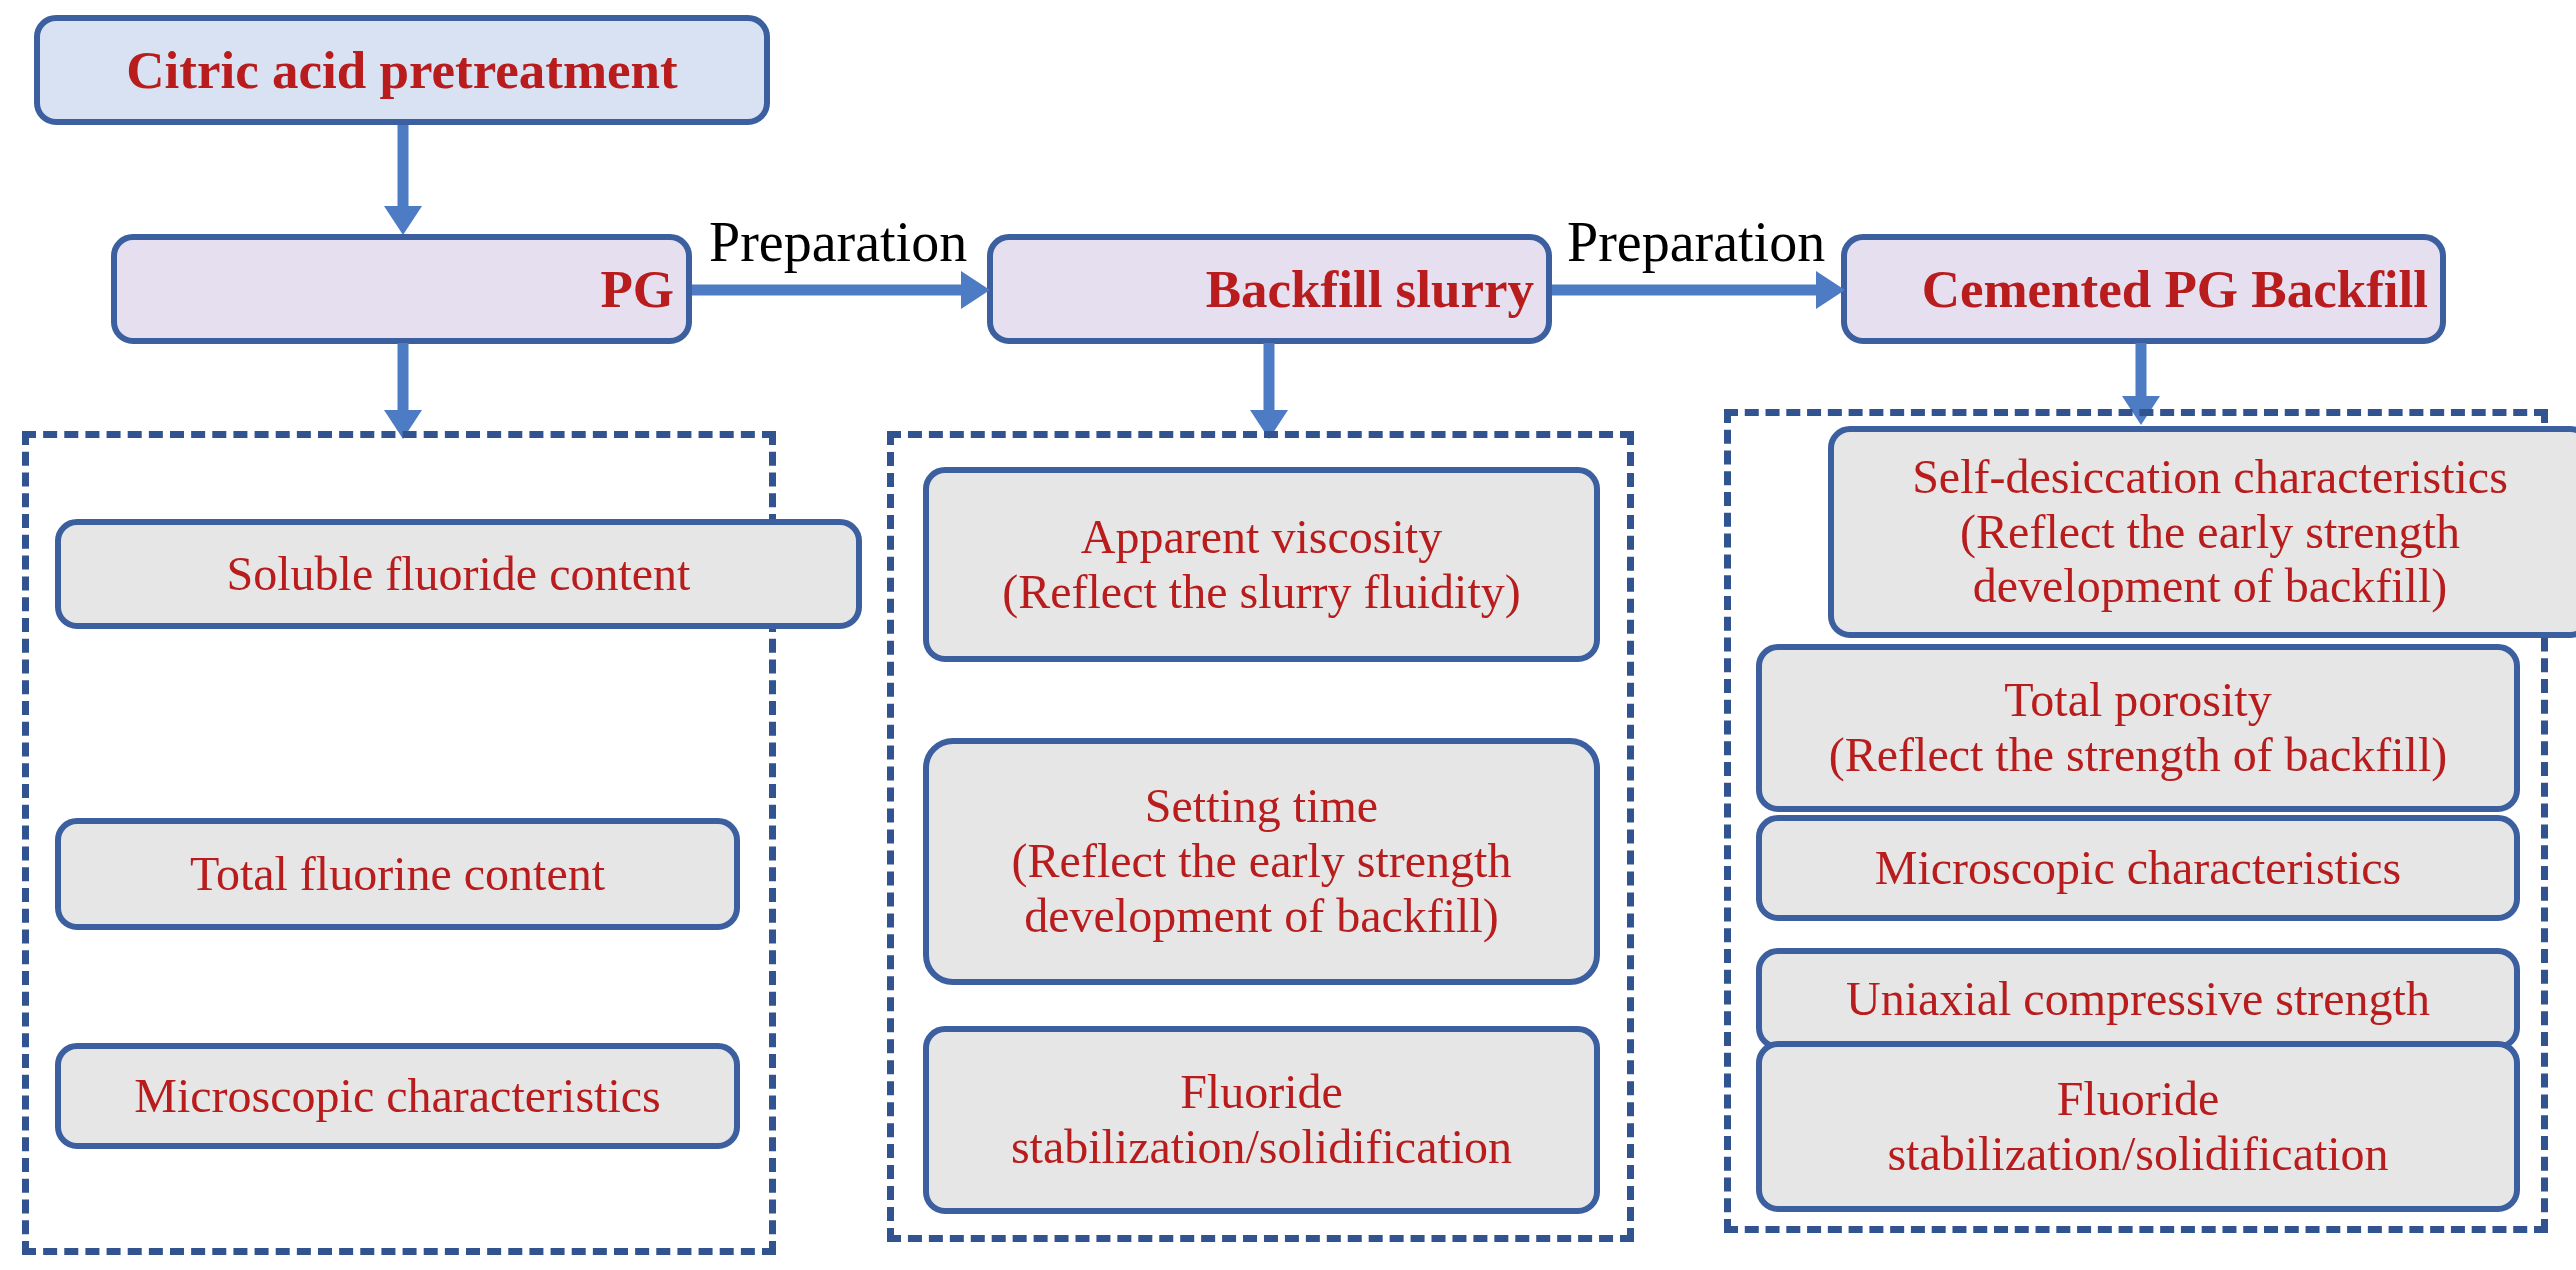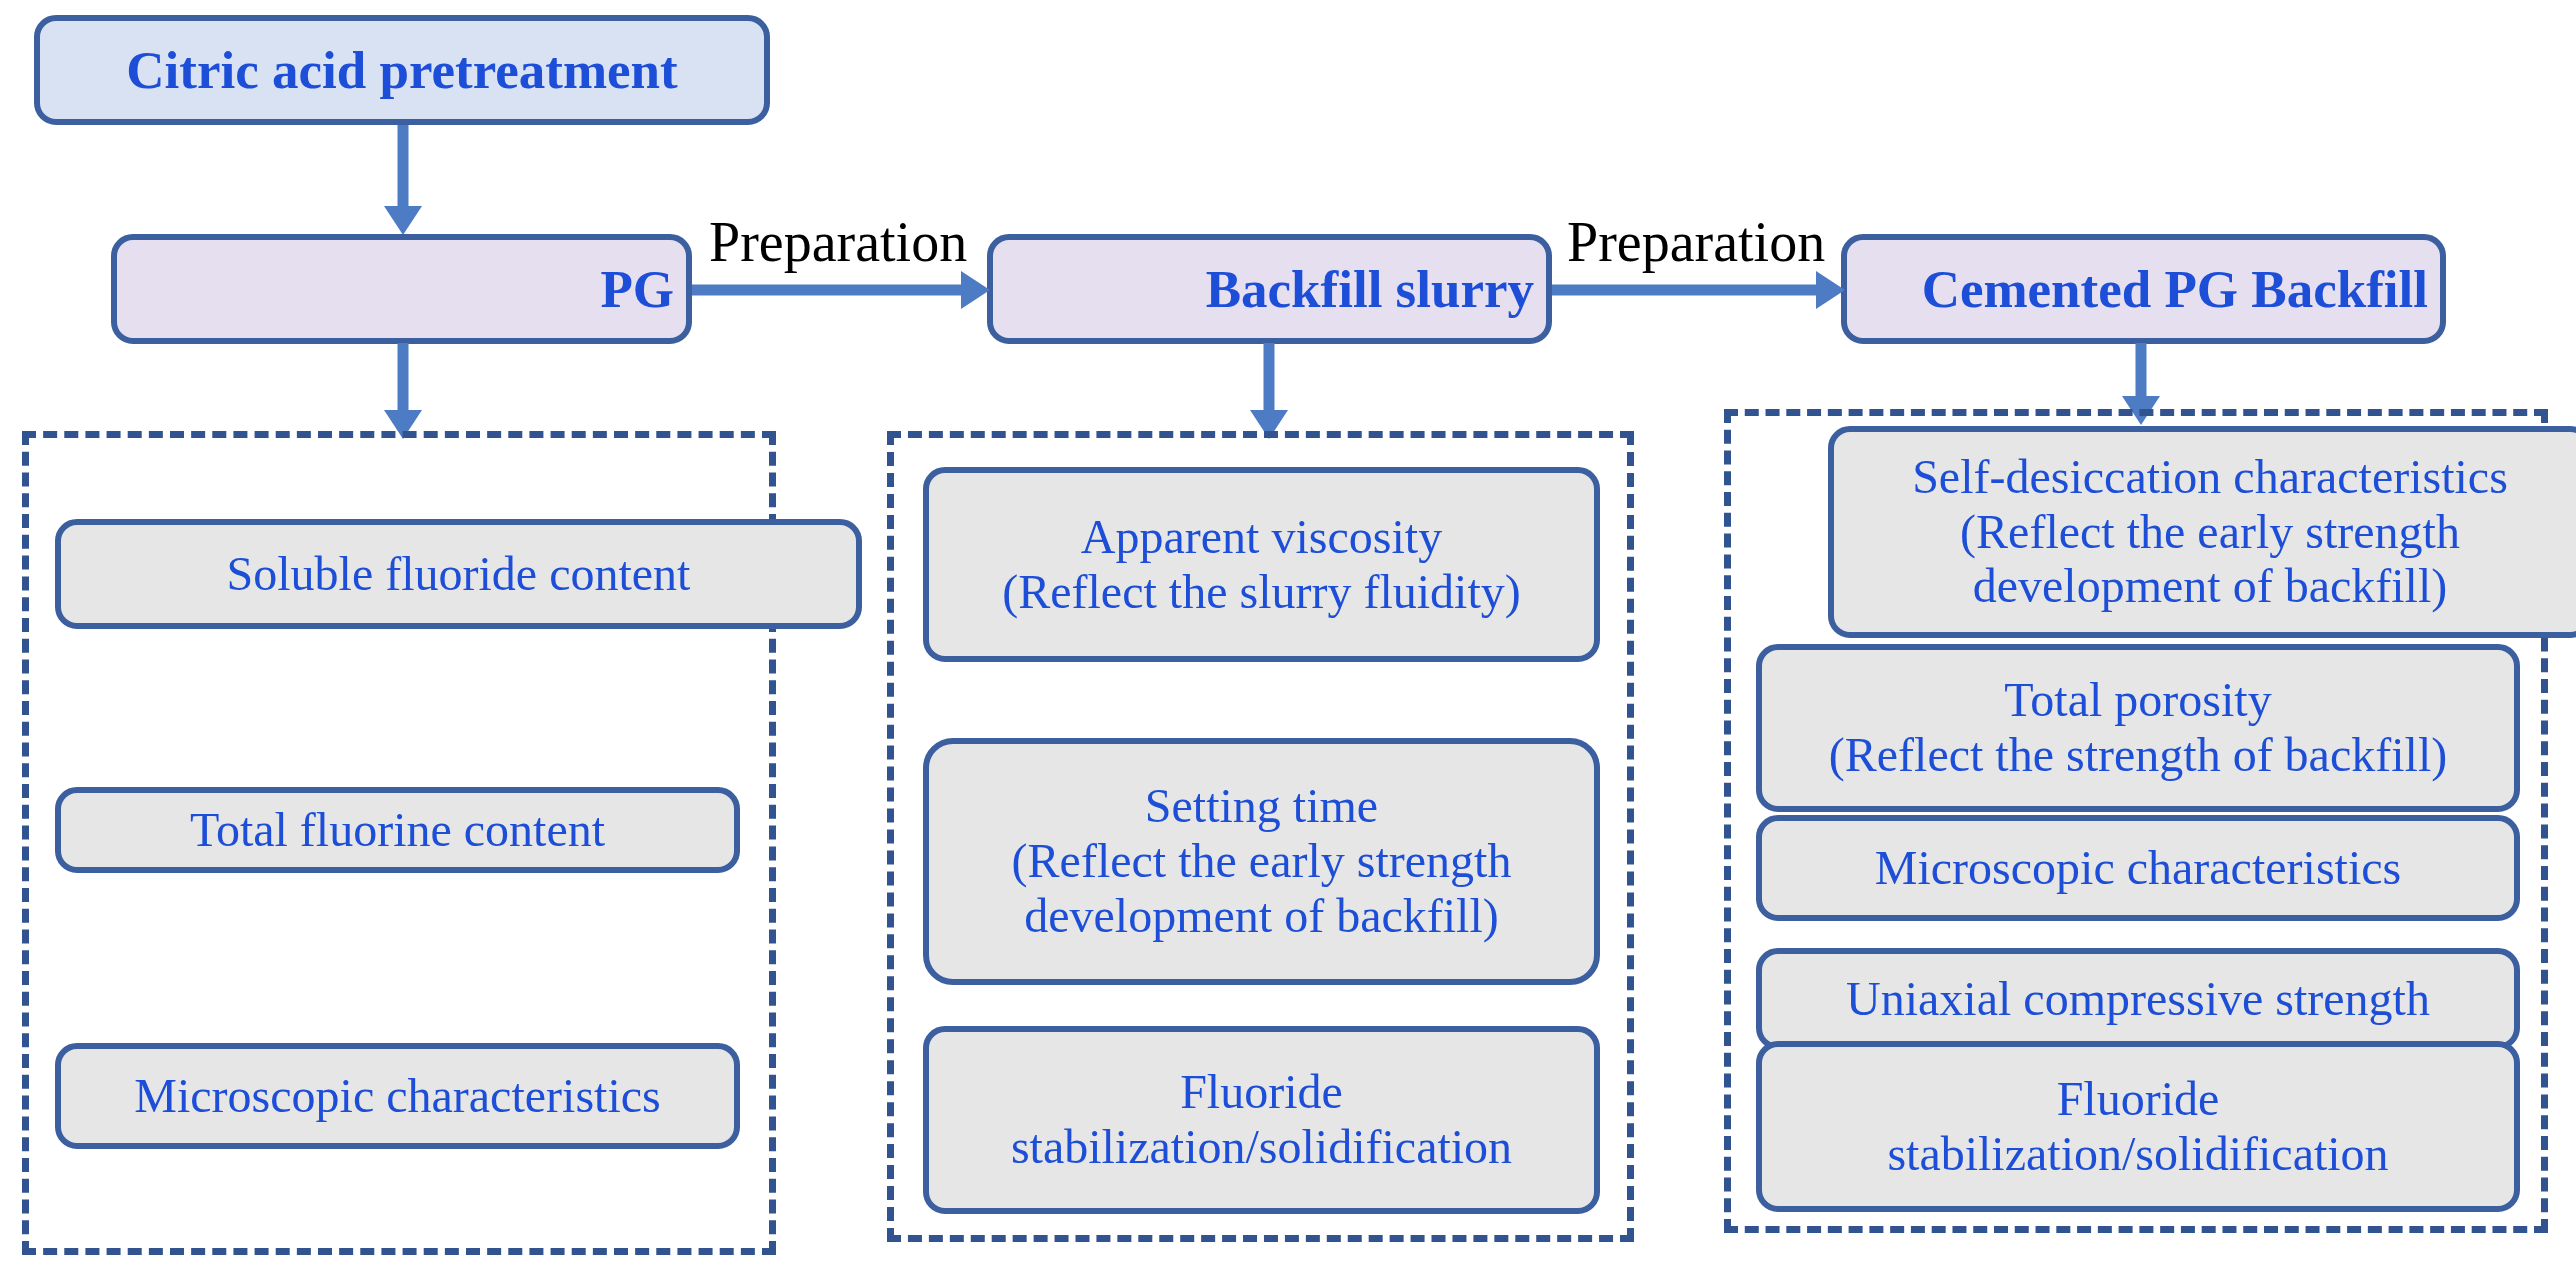--- a/index.html
+++ b/index.html
@@ -19,21 +19,21 @@
   
   .node {
     position: absolute;
     box-sizing: border-box;
     border: 6px solid #3c5fa0;
     border-radius: 22px;
     display: flex;
     align-items: center;
     justify-content: center;
     text-align: center;
-    color: #1d4ed8;
+    color: #b91c1c;
     line-height: 1.14;
     padding: 3.4px 12px;
   }
   .node-top {
     background: #d9e2f3;
     font-weight: bold;
     font-size: 53px;
   }
   .node-stage {
     background: #e6dff0;
@@ -158,21 +158,21 @@
     <div class="shaft" style="height:57px;"></div>
     <div class="head"></div>
   </div>
 
   <div class="group" style="left:22px; top:431px; width:754px; height:824px;"></div>
 
   <div class="node node-item" style="left:55px; top:519px; width:807px; height:110px;">
     <span>Soluble fluoride content</span>
   </div>
 
-  <div class="node node-item" style="left:55px; top:787px; width:685px; height:86px;justify-content:center;">
+  <div class="node node-item" style="left:55px; top:818px; width:685px; height:112px;justify-content:center;">
     <span>Total fluorine content</span>
   </div>
 
   <div class="node node-item" style="left:55px; top:1043px; width:685px; height:106px;">
     <span>Microscopic characteristics</span>
   </div>
 
   <div class="group" style="left:887px; top:431px; width:747px; height:811px;"></div>
 
   <div class="node node-item" style="left:923px; top:467px; width:677px; height:195px;">

